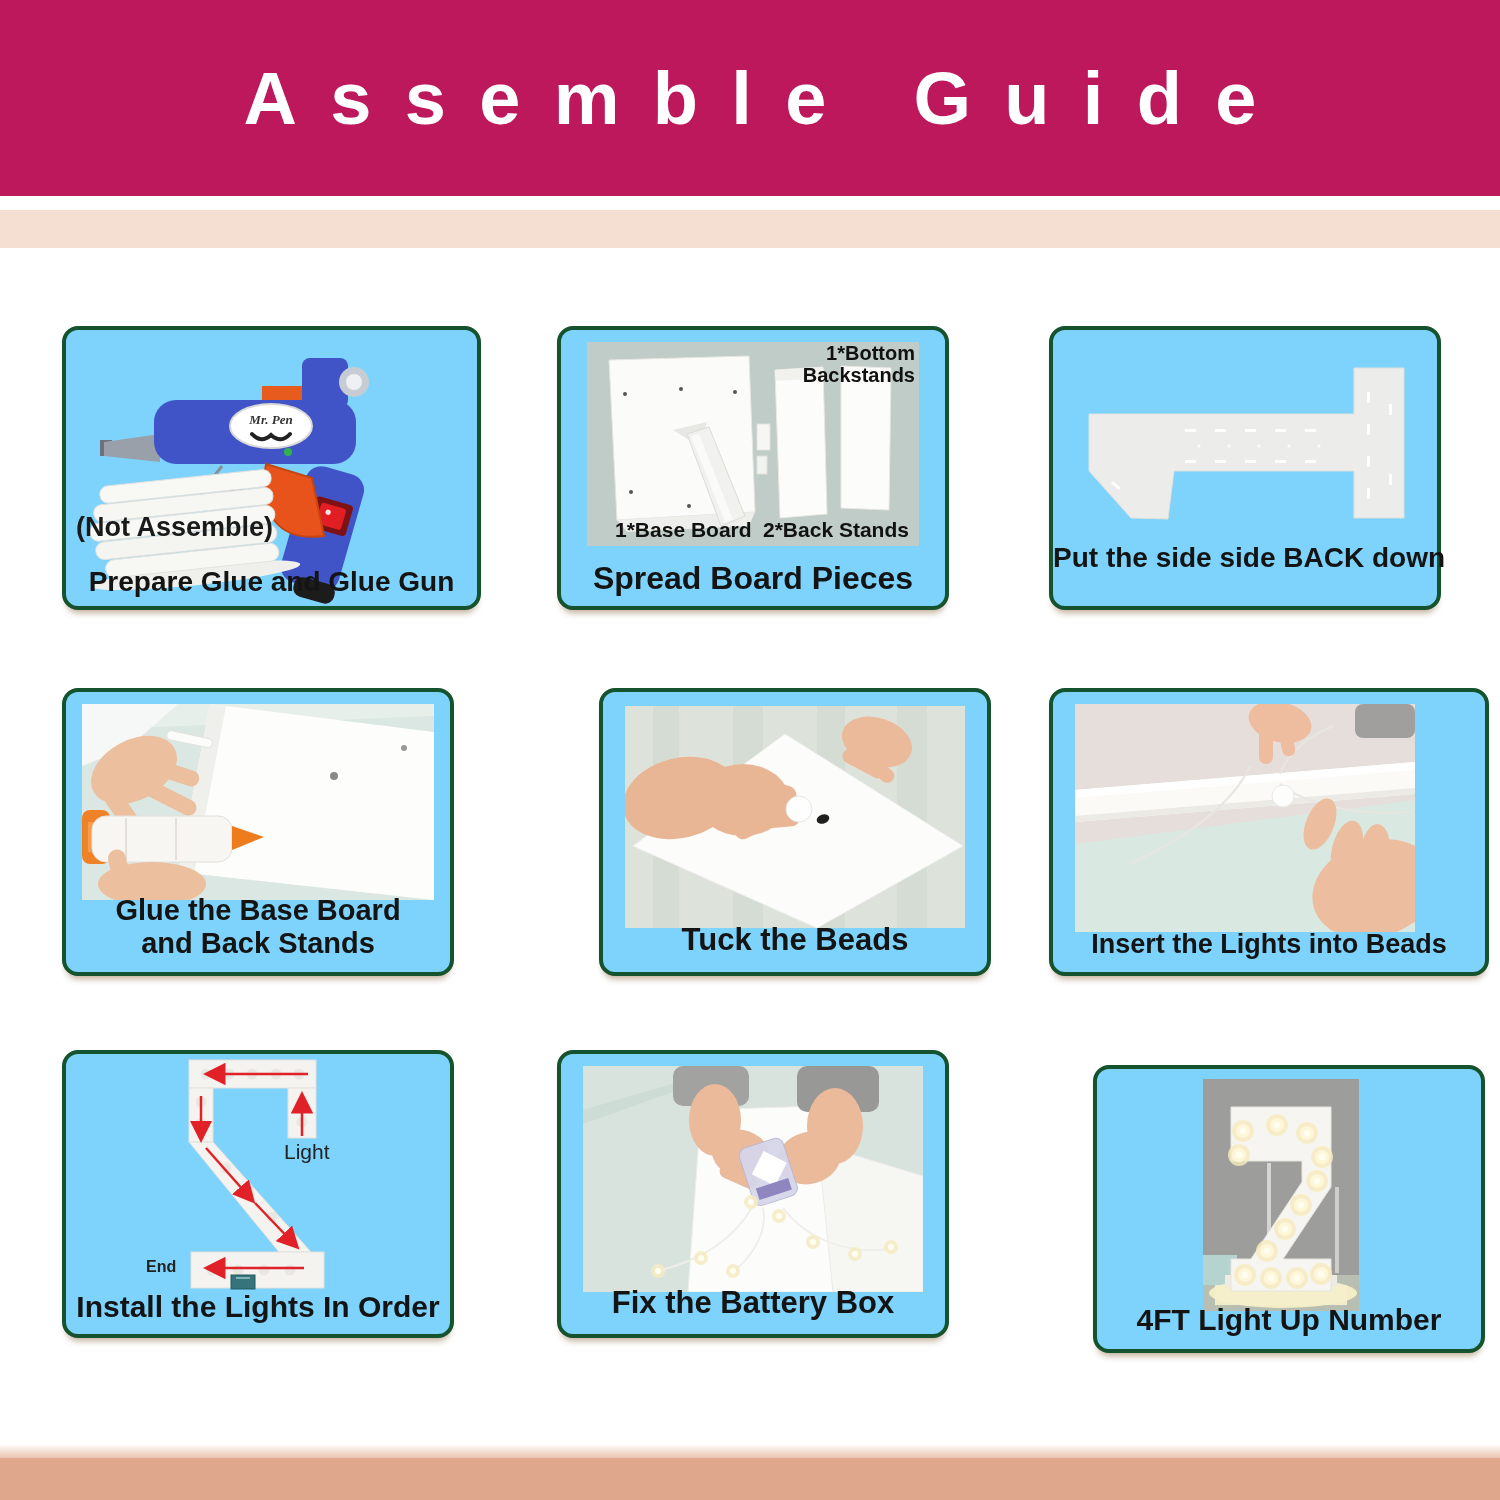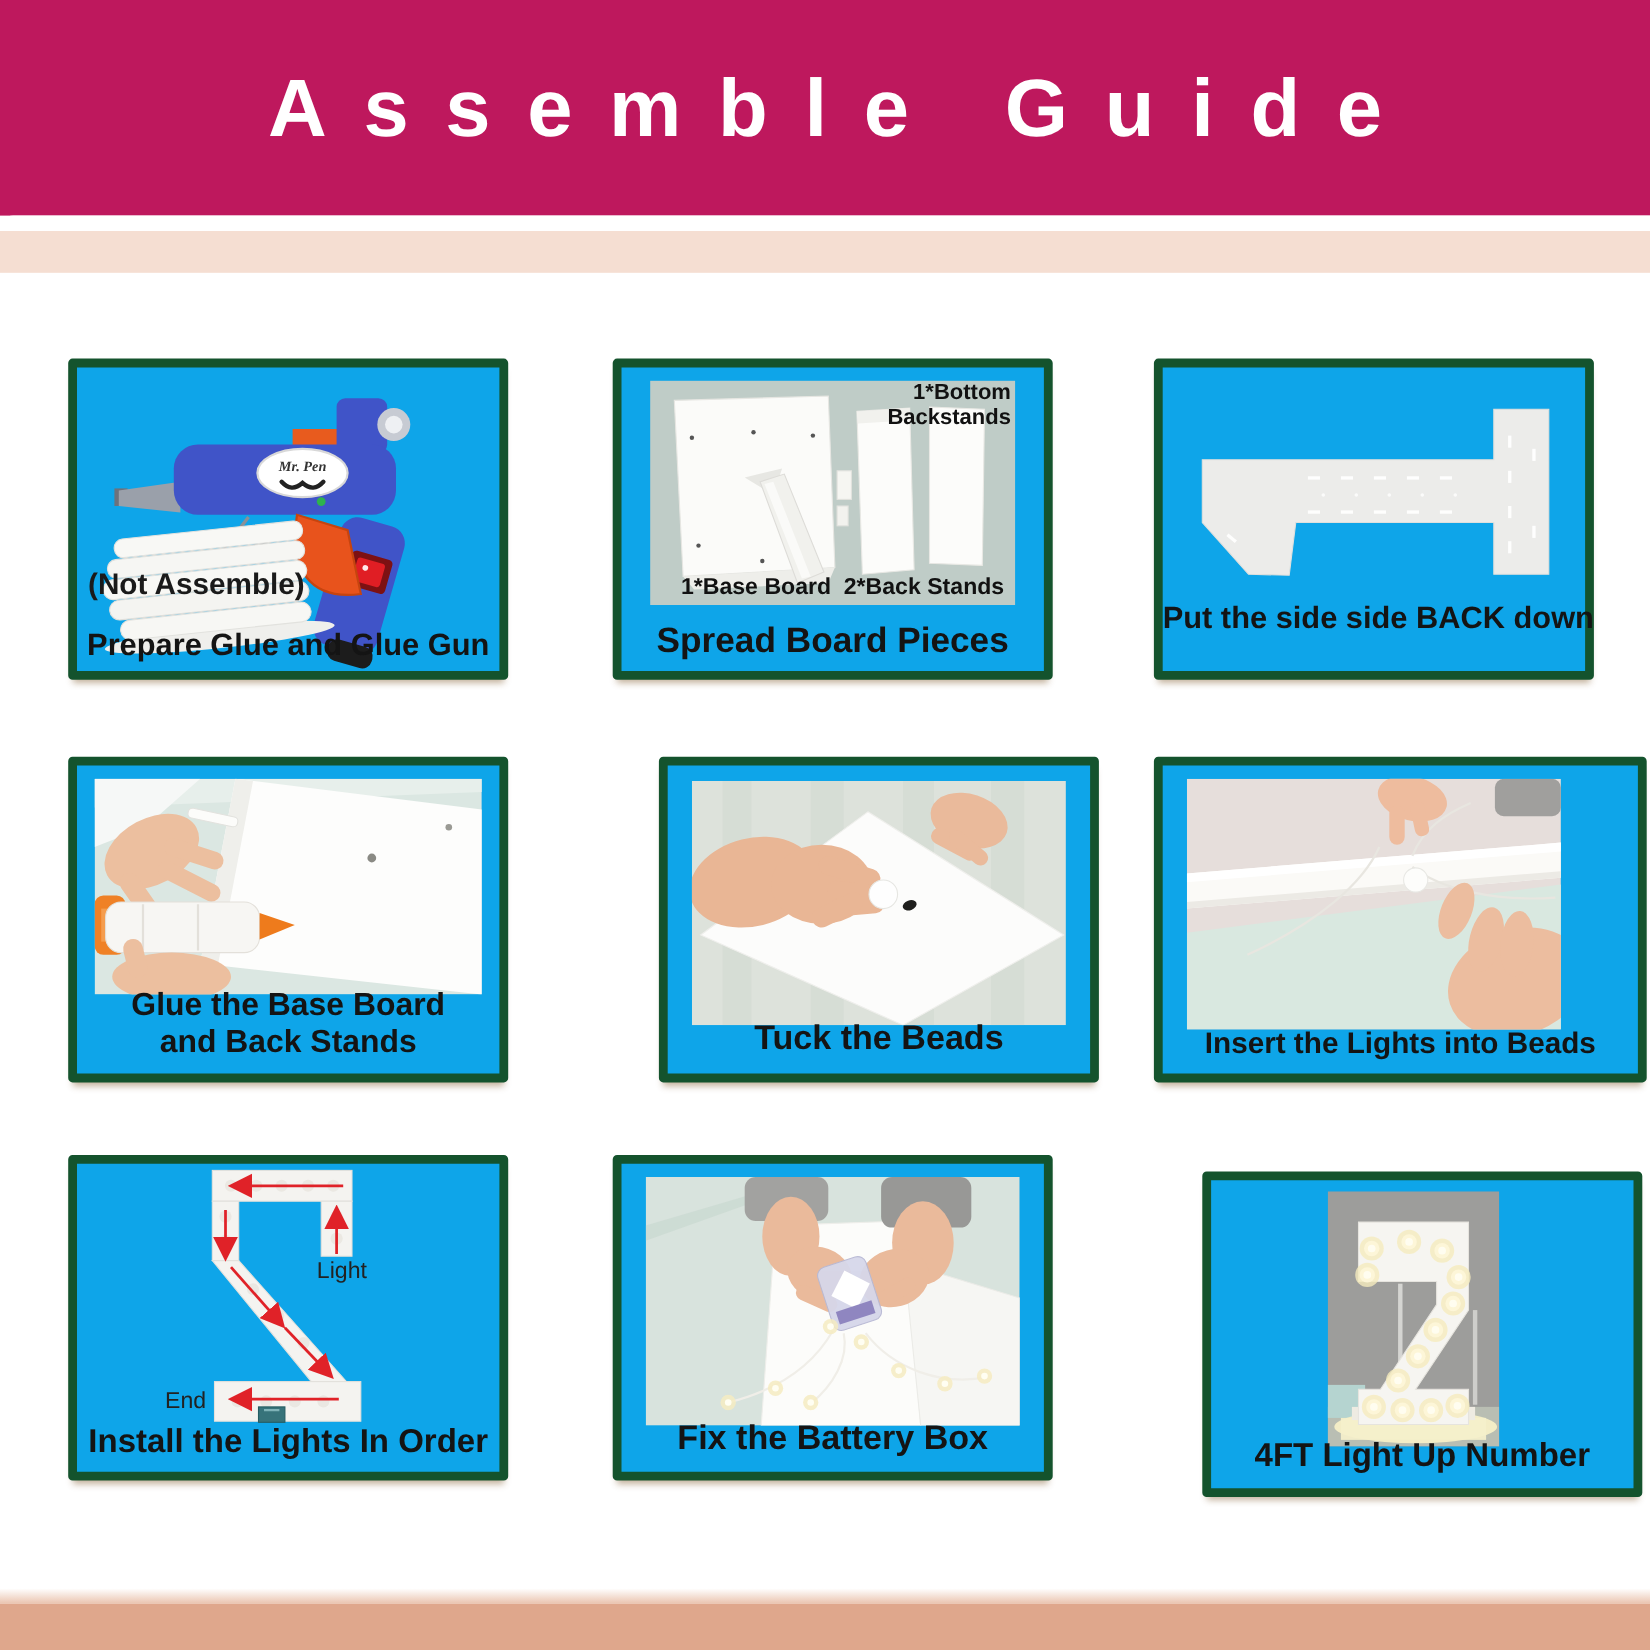--- a/index.html
+++ b/index.html
@@ -10,23 +10,23 @@
             display:flex;align-items:center;justify-content:center;}
   .top-band h1{margin:0;color:#ffffff;font-size:74px;font-weight:700;letter-spacing:0.45em;
                padding-left:0.45em;}
   .divider-white{position:absolute;left:0;top:196px;width:1500px;height:14px;background:#ffffff;
                  border-top-left-radius:12px;}
   .subheader-band{position:absolute;left:0;top:210px;width:1500px;height:38px;background:#f5ded2;}
   .footer-fade{position:absolute;left:0;top:1444px;width:1500px;height:14px;
                background:linear-gradient(#ffffff,#eac3ae);}
   .footer-band{position:absolute;left:0;top:1458px;width:1500px;height:42px;background:#dfa78c;}
   
-  .card{position:absolute;background:#0ea5e9;border:8px solid #14532d;border-radius:4px;
+  .card{position:absolute;background:#7dd3fc;border:4px solid #14532d;border-radius:16px;
         box-shadow:0 7px 6px -4px rgba(120,80,30,.45);}
-  .c1{left:62px;top:326px;width:384px;height:276px;}
+  .c1{left:62px;top:326px;width:384px;height:276px;padding-left:27px;}
   .c2{left:557px;top:326px;width:384px;height:276px;}
   .c3{left:1049px;top:326px;width:384px;height:276px;}
   .c4{left:62px;top:688px;width:384px;height:280px;}
   .c5{left:557px;top:688px;width:384px;height:280px;margin-left:42px;}
   .c6{left:1049px;top:688px;width:384px;height:280px;padding-left:48px;}
   .c7{left:62px;top:1050px;width:384px;height:280px;}
   .c8{left:557px;top:1050px;width:384px;height:280px;}
   .c9{left:1049px;top:1065px;width:384px;height:280px;margin-left:44px;}
   .card svg{position:absolute;display:block;}
   .cap{position:absolute;left:0;width:100%;text-align:center;font-weight:700;color:#141414;
@@ -275,21 +275,21 @@
       <g stroke="#e02228" stroke-width="2.5" fill="none">
         <line x1="242" y1="20" x2="142" y2="20" marker-end="url(#arw)"></line>
         <line x1="236" y1="82" x2="236" y2="42" marker-end="url(#arw)"></line>
         <line x1="135" y1="42" x2="135" y2="84" marker-end="url(#arw)"></line>
         <line x1="140" y1="94" x2="186" y2="146" marker-end="url(#arw)"></line>
         <line x1="189" y1="149" x2="230" y2="192" marker-end="url(#arw)"></line>
         <line x1="238" y1="214" x2="142" y2="214" marker-end="url(#arw)"></line>
       </g>
     </svg>
     <div class="plainlabel" style="left:218px;top:86px;font-size:21px;">Light</div>
-    <div class="plainlabel" style="left:80px;top:204px;font-size:21px;">End</div>
+    <div class="plainlabel" style="left:80px;top:204px;font-size:16px;font-weight:bold;">End</div>
     <div class="cap" style="bottom:10px;font-size:30px;">Install the Lights In Order</div>
   </section>
 
   <section class="card c8">
     <svg style="left:22px;top:12px" width="340" height="226" viewBox="0 0 340 226">
       <rect width="340" height="226" fill="#d8e3dd"></rect>
       <polygon points="0,44 150,0 162,0 0,58" fill="#c9d8d0" opacity="0.7"></polygon>
       <polygon points="118,44 235,40 250,226 105,226" fill="#fcfcfa" stroke="#eeeeea"></polygon>
       <polygon points="235,78 340,110 340,226 250,226" fill="#f6f6f3" stroke="#ebebe7"></polygon>
       <rect x="90" y="0" width="76" height="40" rx="10" fill="#a2a2a0"></rect>

